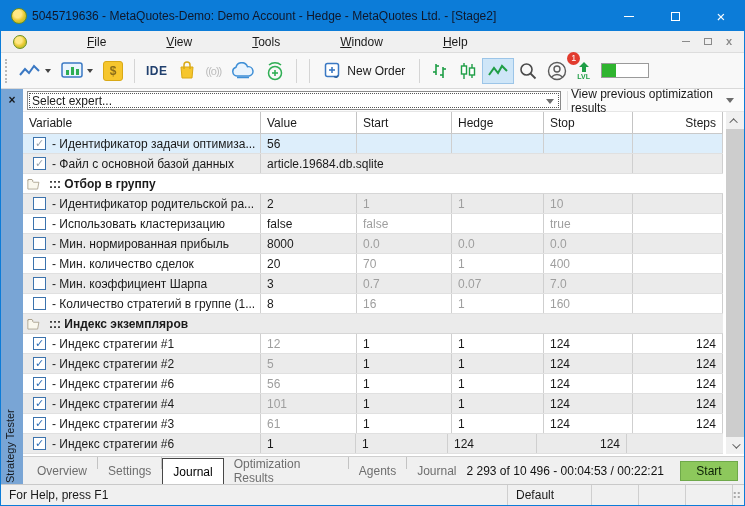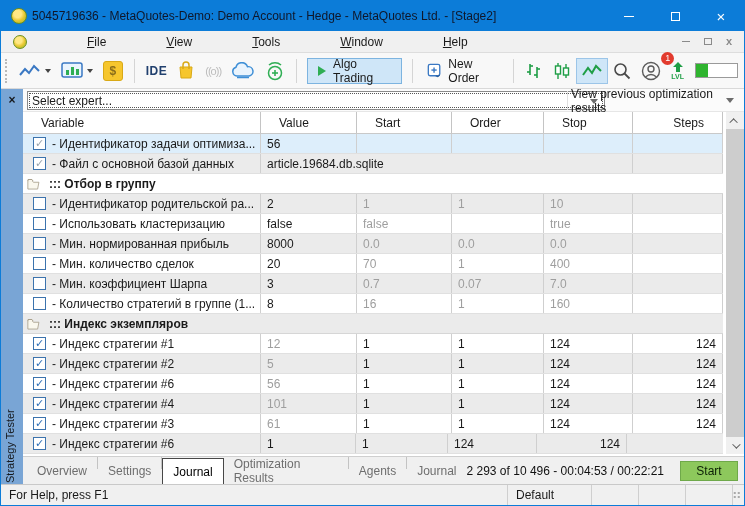--- a/index.html
+++ b/index.html
@@ -48,28 +48,28 @@
   
   .main { position:absolute; left:0; top:88px; width:743px; height:396px; background:#fff; }
   .side-strip { position:absolute; left:0; top:0; width:22px; height:100%; background:#79a5d5; }
   .strip-close { position:absolute; left:0; top:0; width:22px; height:22px; display:flex; align-items:center; justify-content:center; color:#16191d; font-weight:bold; font-size:12px; }
   .strip-label { position:absolute; left:3px; top:394px; transform:rotate(-90deg); transform-origin:0 0; white-space:nowrap; font-size:11px; color:#15181c; }
 
   .panel { position:absolute; left:22px; top:0; width:721px; height:396px; background:#fff; }
 
   
   .expert-bar { position:absolute; left:0; top:0; width:100%; height:23px; background:#fbfbfb; border-bottom:1px solid #e6e6e6; }
-  .combo1 { position:absolute; left:4px; top:2px; width:578px; height:19px; border:1px solid #8a8a8a; background:#fff; display:flex; align-items:center; padding-left:4px; outline:1px dotted #555; outline-offset:-3px; }
+  .combo1 { position:absolute; left:4px; top:2px; width:534px; height:19px; border:1px solid #8a8a8a; background:#fff; display:flex; align-items:center; padding-left:4px; outline:1px dotted #555; outline-offset:-3px; }
   .combo2 { position:absolute; left:548px; top:2px; width:173px; height:19px; background:transparent; display:flex; align-items:center; }
   .combo-chevron { position:absolute; right:6px; top:7px; width:0; height:0; border-left:4px solid transparent; border-right:4px solid transparent; border-top:5px solid #6d6d6d; }
   .combo-divider { position:absolute; left:544px; top:2px; width:1px; height:19px; background:#e0e0e0; }
 
   
   .thead { position:absolute; left:0; top:23px; width:700px; height:22px; background:#fff; border-bottom:1px solid #c9c9c9; display:flex; }
-  .hcell { display:flex; align-items:center; padding:0 18px; border-right:1px solid #c4c4c4; height:100%; }
+  .hcell { display:flex; align-items:center; padding:0 6px; border-right:1px solid #c4c4c4; height:100%; }
   .c-label { width:238px; } .c-value { width:96px; } .c-start { width:95px; } .c-step { width:92px; } .c-stop { width:89px; }
   .c-steps { width:90px; justify-content:flex-end; }
   .c-valspan { width:372px; }
 
   .tbody { position:absolute; left:0; top:45px; width:700px; height:320px; }
   .trow { display:flex; align-items:center; height:20px; border-bottom:1px solid #e0e0e0; }
   .bg-white { background:#fff; } .bg-gray { background:#ebebeb; } .bg-selected { background:#ddeefb; }
   .cell { display:flex; align-items:center; height:100%; padding:0 6px; border-right:1px solid #cfcfcf; overflow:hidden; white-space:nowrap; }
   .cell.c-steps { justify-content:flex-end; }
   .cell.c-label { padding-left:0; }
@@ -194,24 +194,20 @@
       <svg width="20" height="20" viewBox="0 0 20 20">
         <path d="M4 4 a9 9 0 0 1 12 0" fill="none" stroke="#2fae54" stroke-width="1.5"></path>
         <circle cx="10" cy="12" r="6.5" fill="none" stroke="#2fae54" stroke-width="1.5"></circle>
         <line x1="10" y1="9" x2="10" y2="15" stroke="#2fae54" stroke-width="1.6"></line>
         <line x1="7" y1="12" x2="13" y2="12" stroke="#2fae54" stroke-width="1.6"></line>
       </svg>
     </div>
 
     <div class="t-sep"></div>
 
-    <div class="algo-btn">
-      <div class="algo-play"></div>
-      <span>Algo Trading</span>
-    </div>
 
     <div class="t-sep"></div>
 
     <div class="neworder-btn">
       <svg width="16" height="17" viewBox="0 0 16 17">
         <rect x="1.5" y="1.5" width="13" height="13" rx="2" fill="#fff" stroke="#3a78c3" stroke-width="1.5"></rect>
         <line x1="8" y1="5" x2="8" y2="11" stroke="#3a78c3" stroke-width="1.6"></line>
         <line x1="5" y1="8" x2="11" y2="8" stroke="#3a78c3" stroke-width="1.6"></line>
         <path d="M10 14.5 q3 2 4 -1" fill="none" stroke="#2a5f9e" stroke-width="1.5"></path>
       </svg>
@@ -293,21 +289,21 @@
         <div class="combo2">
           <span>View previous optimization results</span>
         </div>
         <div class="combo-chevron" style="right:10px; top:9px;"></div>
       </div>
 
       <div class="thead">
         <div class="hcell c-label">Variable</div>
         <div class="hcell c-value">Value</div>
         <div class="hcell c-start">Start</div>
-        <div class="hcell c-step">Order</div>
+        <div class="hcell c-step">Hedge</div>
         <div class="hcell c-stop">Stop</div>
         <div class="hcell c-steps">Steps</div>
       </div>
 
       <div class="tbody">
           <div class="trow bg-selected">
             <div class="cell c-label">
               <span class="cb on-disabled">✓</span>
               <span>- Идентификатор задачи оптимиза...</span>
             </div>

